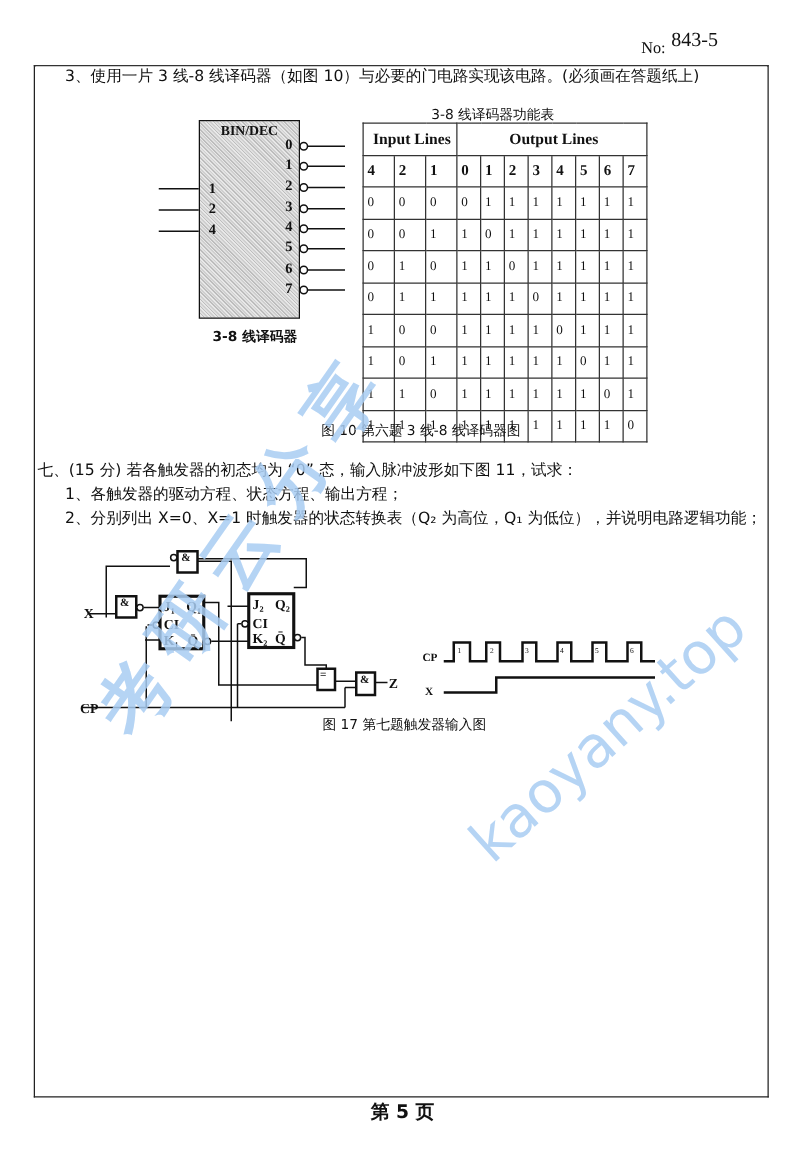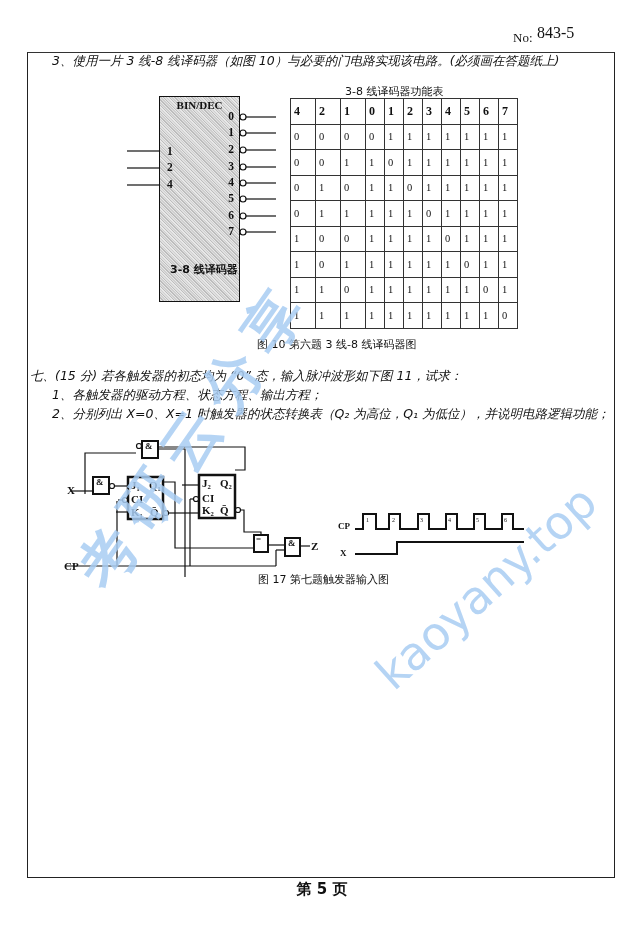--- a/index.html
+++ b/index.html
@@ -1,22 +1,22 @@
 <!DOCTYPE html>
 <html><head>
 <meta charset="utf-8">
 <style>
   html,body{margin:0;padding:0;background:#fff;}
   body{width:644px;height:939px;position:relative;overflow:hidden;font-family:"DejaVu Serif","Liberation Serif",serif;color:#111;}
   .frame{position:absolute;left:27px;top:52px;width:588px;height:826px;border:1.5px solid #222;border-top-color:#333;box-sizing:border-box;}
   .no-label{position:absolute;left:513px;top:30px;font-size:13px;font-family:"Liberation Serif",serif;}
   .no-value{position:absolute;left:537px;top:24px;font-size:16px;font-family:"Liberation Serif",serif;}
-  .txt{position:absolute;font-size:12.5px;white-space:nowrap;font-family:"DejaVu Sans","Liberation Sans",sans-serif;font-style:italic;}
+  .txt{position:absolute;font-size:12.5px;white-space:nowrap;font-family:"DejaVu Sans","Liberation Sans",sans-serif;}
   .cap{position:absolute;font-size:11px;white-space:nowrap;font-family:"DejaVu Sans","Liberation Sans",sans-serif;}
-  .decoder-box{position:absolute;left:159px;top:96px;width:81px;height:206px;border:1.5px solid #111;box-sizing:border-box;
+  .decoder-box{position:absolute;left:159px;top:96px;width:81px;height:159px;border:1.5px solid #111;box-sizing:border-box;
     background:repeating-linear-gradient(45deg,#cfcfcf 0 1px,#e8e8e8 1px 2px,#bdbdbd 2px 3px,#e0e0e0 3px 4px);}
   .dec-title{position:absolute;left:0;right:0;top:2px;text-align:center;font-size:11px;font-weight:bold;font-family:"Liberation Serif",serif;}
   .pin-label{position:absolute;font-size:11.5px;font-weight:bold;font-family:"Liberation Serif",serif;}
   table.truth{position:absolute;left:290px;top:98px;border-collapse:collapse;font-family:"Liberation Serif",serif;font-size:10.5px;}
   table.truth td{border:1.3px solid #333;height:24.5px;padding:0 0 0 3px;text-align:left;vertical-align:middle;}
   table.truth td.hdr{font-weight:bold;font-size:12px;}
   table.truth td.grp{font-weight:bold;font-size:12.5px;text-align:center;}
   .watermark{position:absolute;color:#a9cdf3;opacity:0.85;font-family:"DejaVu Sans",sans-serif;pointer-events:none;white-space:nowrap;}
   .page-no{position:absolute;left:0;width:644px;top:880px;text-align:center;font-size:15px;font-weight:bold;font-family:"DejaVu Sans",sans-serif;}
   svg{position:absolute;overflow:visible;}
@@ -66,20 +66,24 @@
       <circle cx="243" cy="216" r="3"></circle>
     <line x1="246" y1="232" x2="276" y2="232"></line>
       <circle cx="243" cy="232" r="3"></circle>
   </g>
 </svg>
 <div class="cap" style="left:170px;top:262px;font-weight:bold;">3-8 线译码器</div>
 
 <div class="cap" style="left:345px;top:84px;">3-8 线译码器功能表</div>
 <table class="truth">
   <tbody>
+      <tr>
+    <td colspan="3" class="grp">Input Lines</td>
+    <td colspan="8" class="grp">Output Lines</td>
+  </tr>
   <tr>
     <td class="hdr" style="width:21px">4</td>
     <td class="hdr" style="width:21px">2</td>
     <td class="hdr" style="width:21px">1</td>
     <td class="hdr" style="width:15px">0</td>
     <td class="hdr" style="width:15px">1</td>
     <td class="hdr" style="width:15px">2</td>
     <td class="hdr" style="width:15px">3</td>
     <td class="hdr" style="width:15px">4</td>
     <td class="hdr" style="width:15px">5</td>

